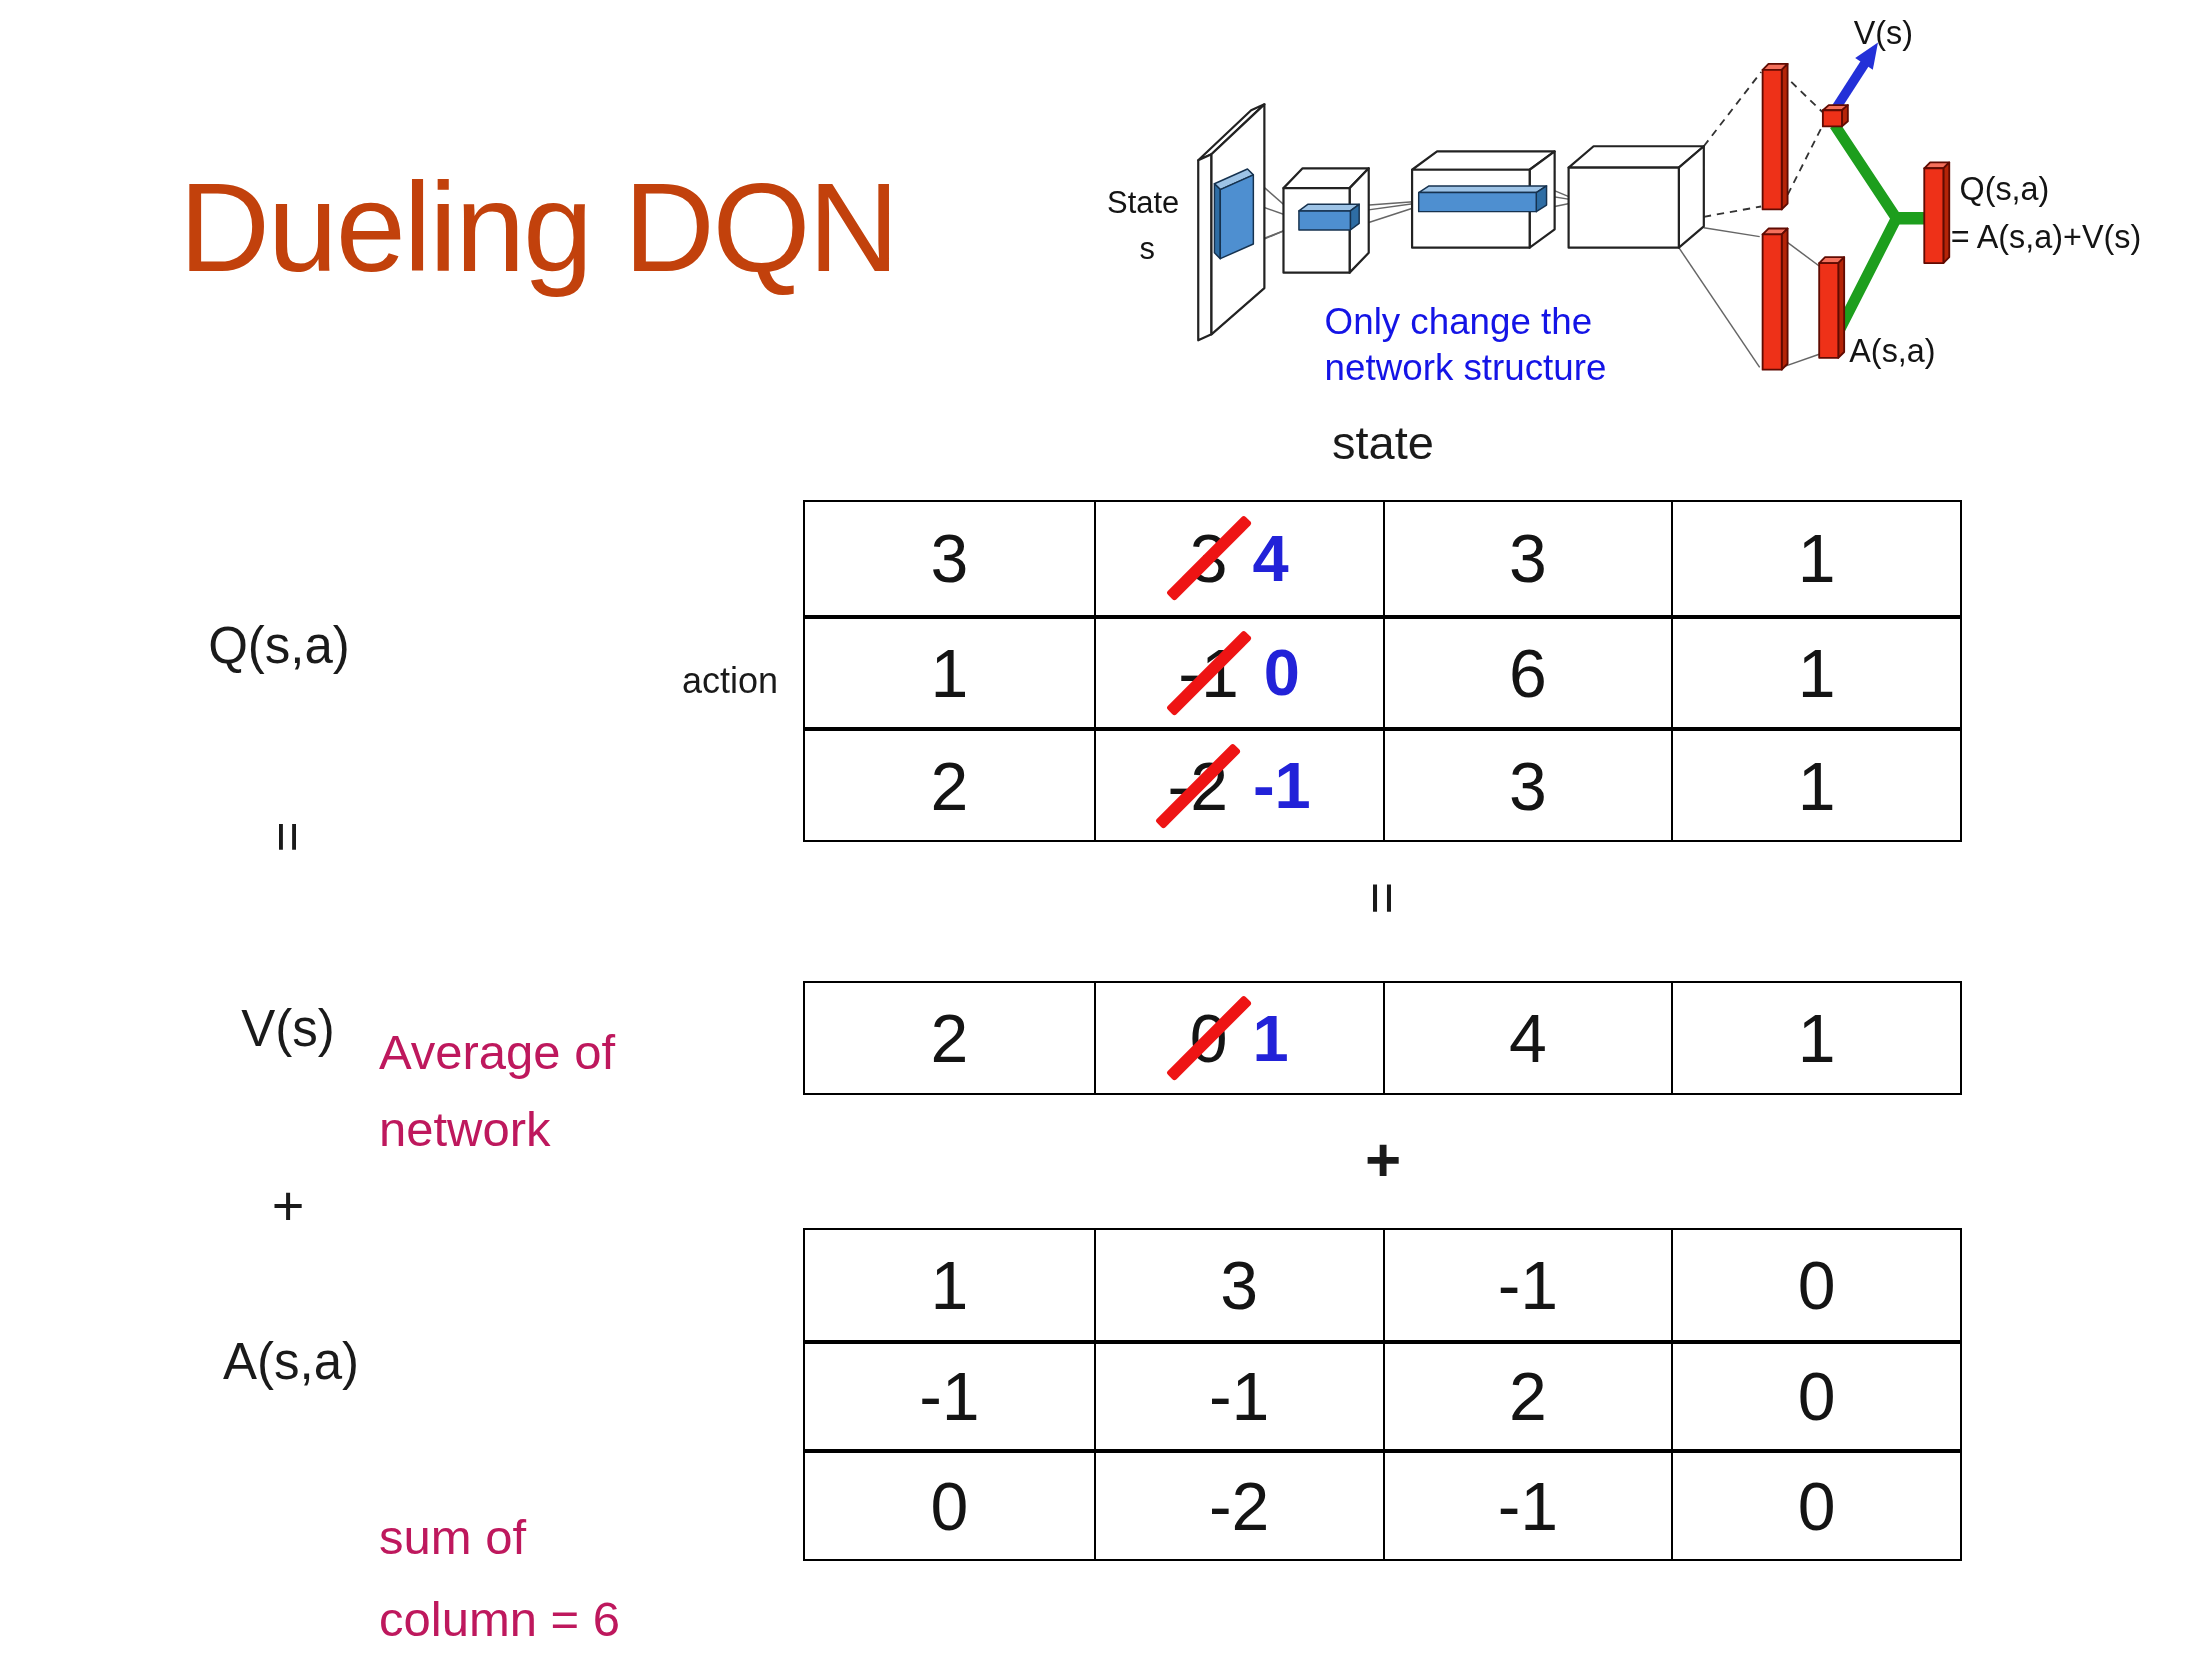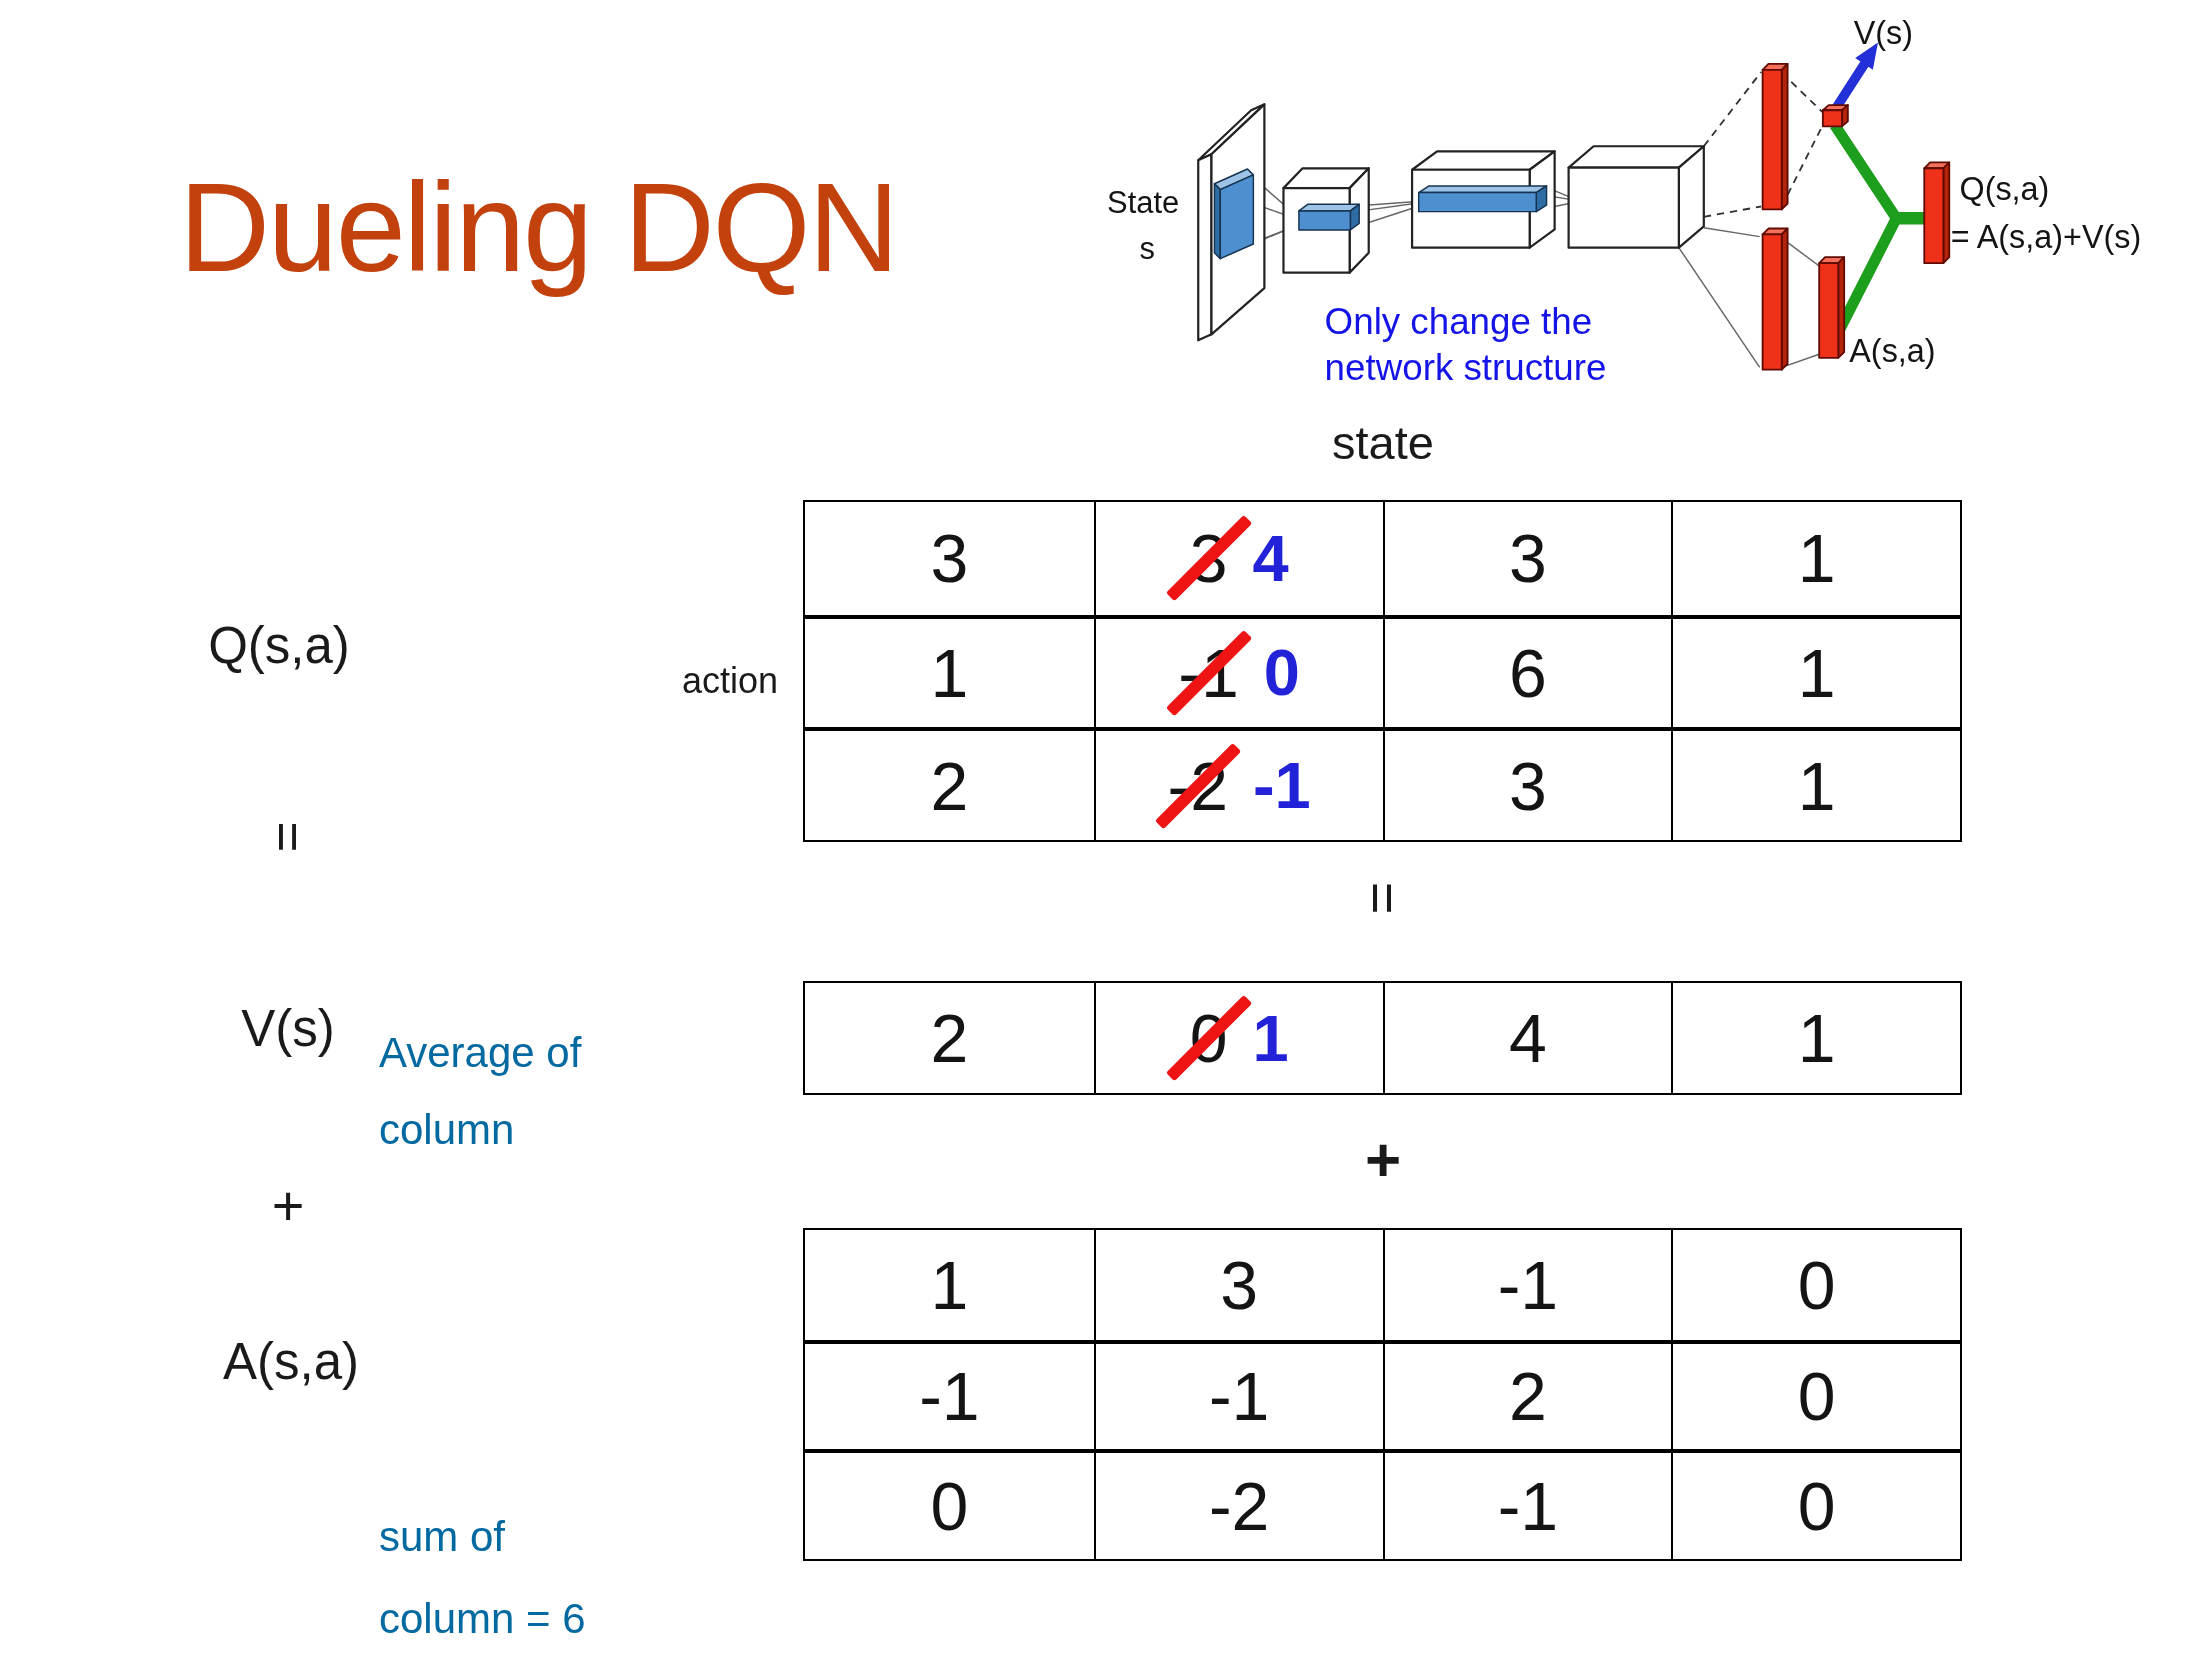--- a/index.html
+++ b/index.html
@@ -25,21 +25,21 @@
   .eq-rot{transform:translate(-50%,-50%) rotate(90deg);}
   .action-label{left:778px;top:681px;font-size:36px;transform:translate(-100%,-50%);
                 white-space:nowrap;line-height:1;}
   .state-header{left:1383px;top:442px;font-size:47px;}
 
   
   .eq-center  {left:1383px;top:898px;font-size:56px;}
   .plus-center{left:1383px;top:1160px;font-size:62px;font-weight:600;}
 
   
-  .note{color:#0369a1;font-size:42px;line-height:77px;white-space:nowrap;}
+  .note{color:#be185d;font-size:49px;line-height:77px;white-space:nowrap;}
   .avg-note{left:379px;top:1014px;}
   .sum-note{left:379px;top:1496px;line-height:82px;}
 
   
   .tbl{left:803px;width:1159px;display:grid;grid-template-columns:repeat(4,1fr);
        border:2.9px solid #000;background:#fff;box-sizing:border-box;}
   .tbl-q{top:500px;height:342px;grid-template-rows:repeat(3,1fr);}
   .tbl-v{top:981px;height:114px;grid-template-rows:1fr;}
   .tbl-a{top:1228px;height:333px;grid-template-rows:repeat(3,1fr);}
   .cell{display:flex;align-items:center;justify-content:center;
@@ -184,21 +184,21 @@
   <div class="abs ctr v-label">V(s)</div>
   <div class="abs ctr plus-left">+</div>
   <div class="abs ctr a-label">A(s,a)</div>
   <div class="abs action-label">action</div>
   <div class="abs ctr state-header">state</div>
   <div class="abs ctr eq-rot eq-center">=</div>
   <div class="abs ctr plus-center">+</div>
 
   <div class="abs note avg-note">
     <div>Average of</div>
-    <div>column</div>
+    <div>network</div>
   </div>
   <div class="abs note sum-note">
     <div>sum of</div>
     <div>column = 6</div>
   </div>
 
   <div class="abs tbl tbl-q">
     <div class="cell">
         <span>3</span>
       </div>

